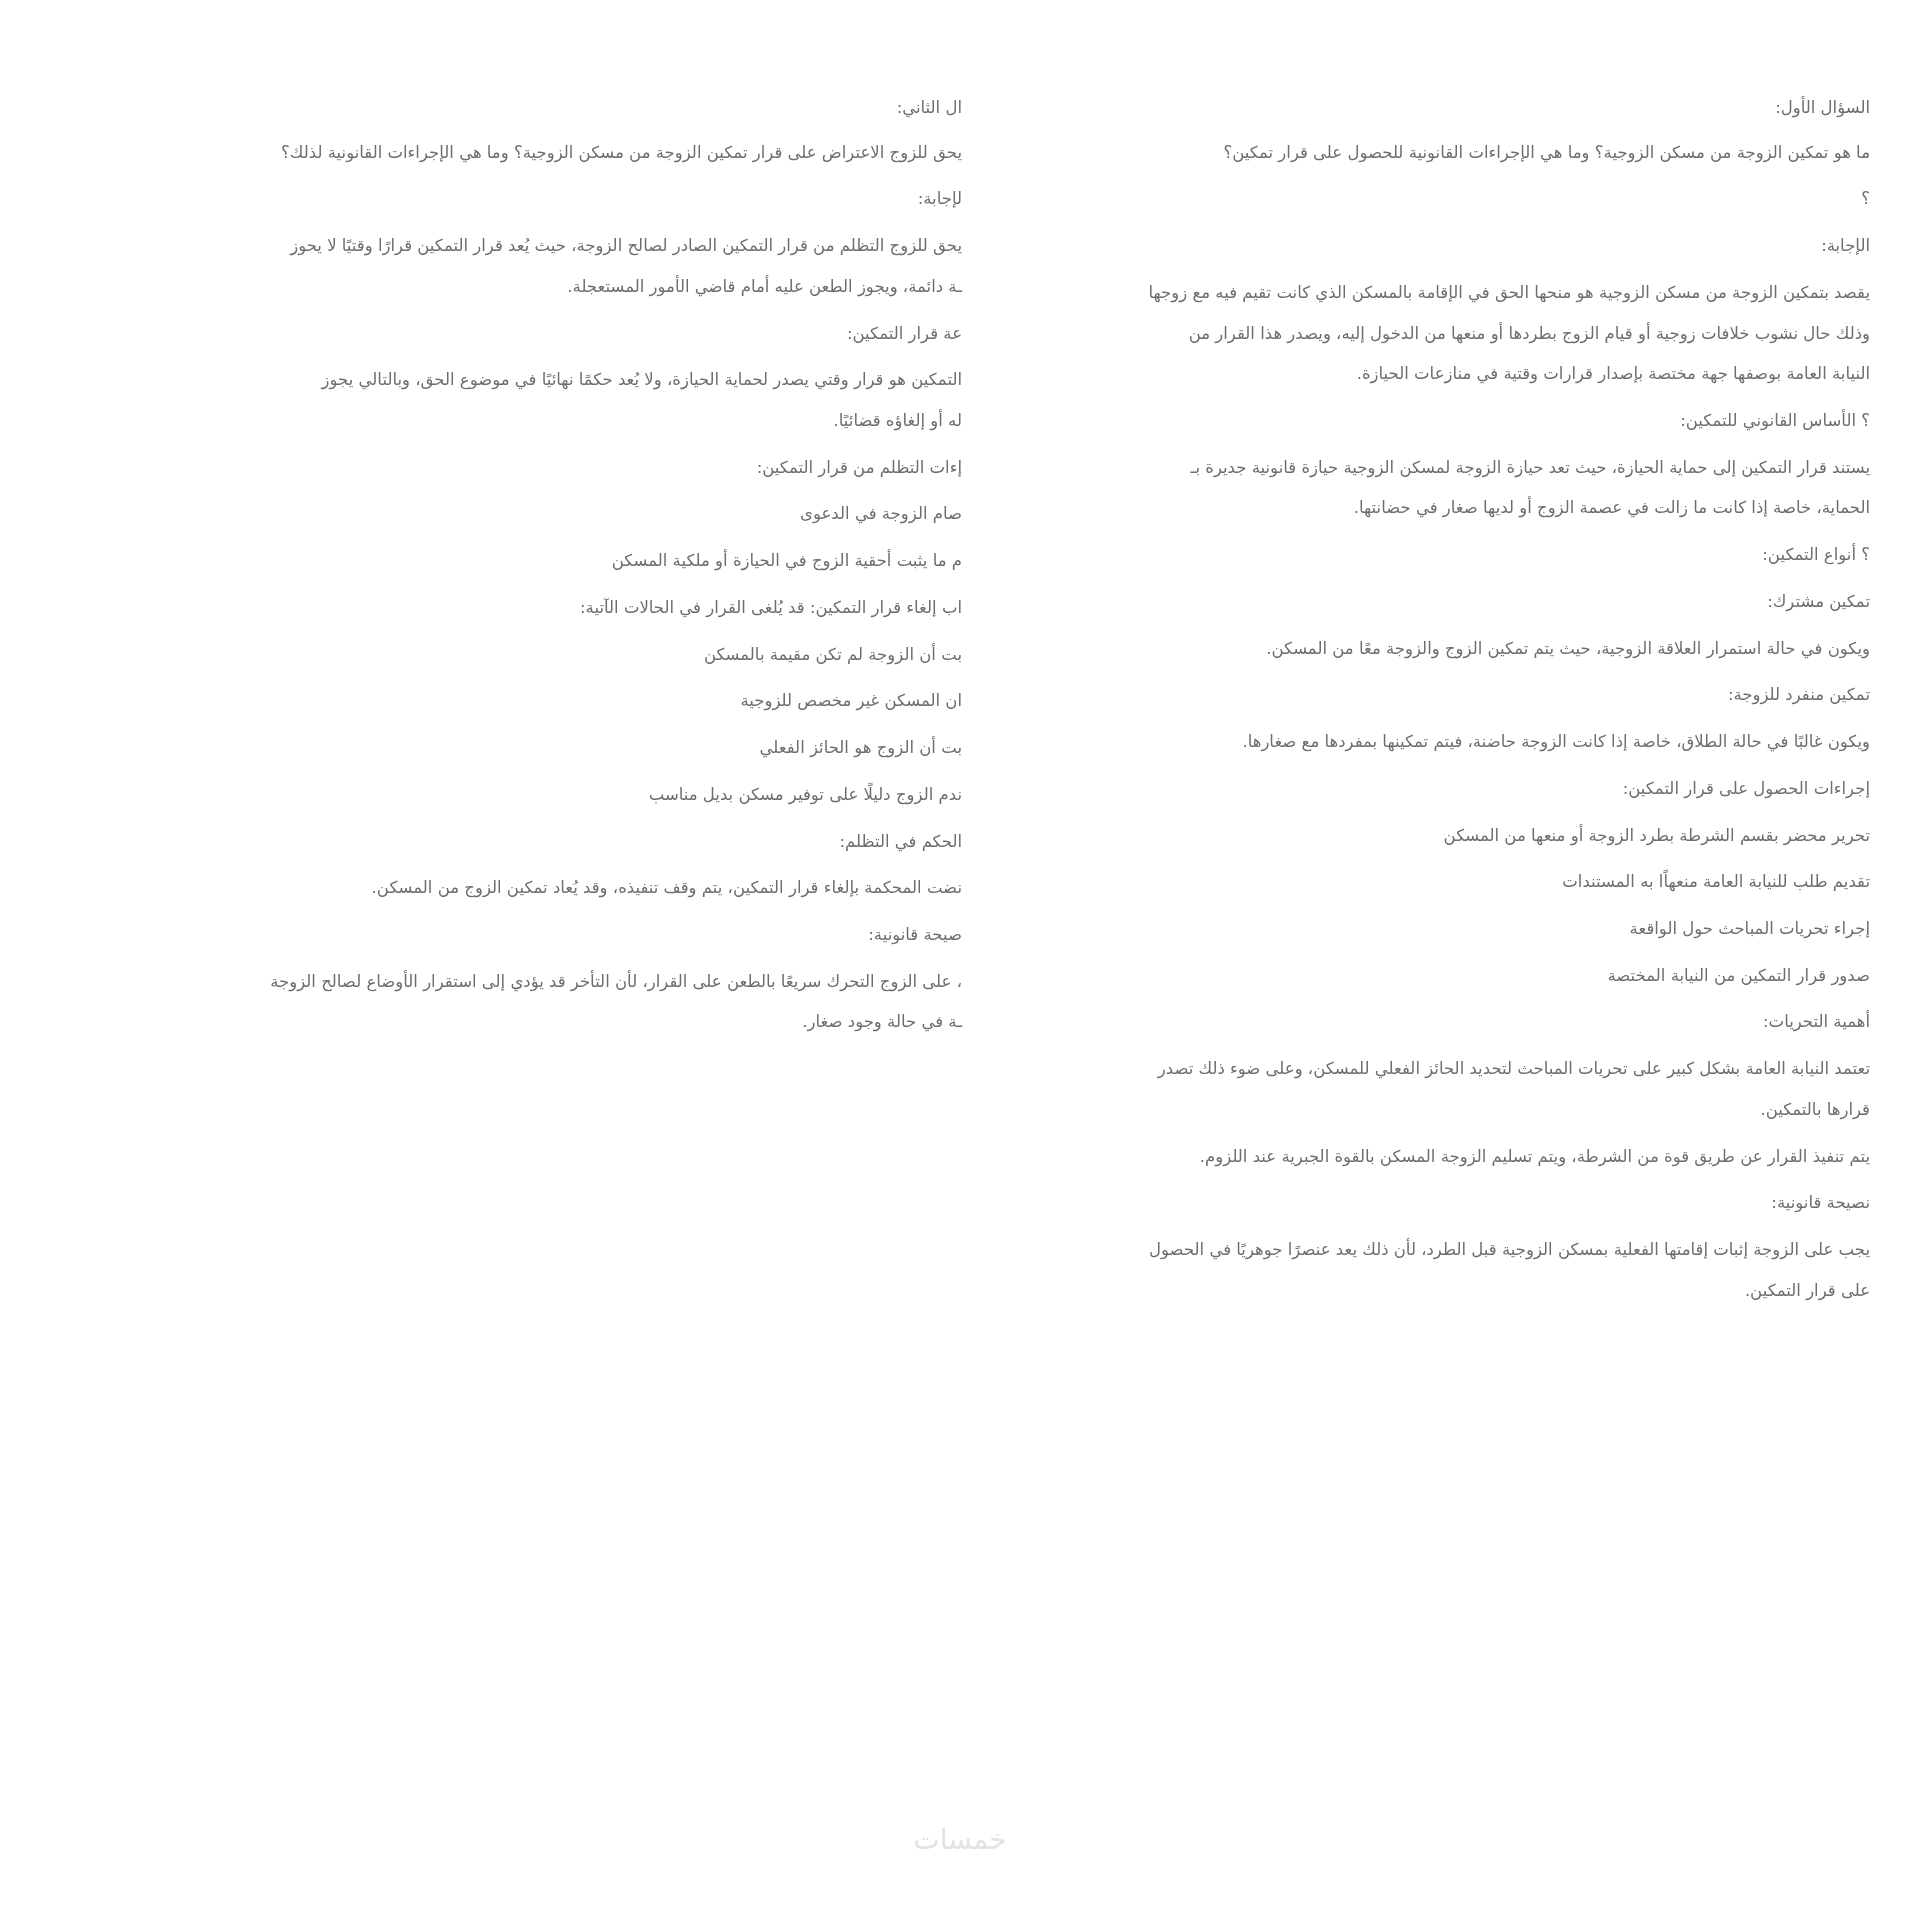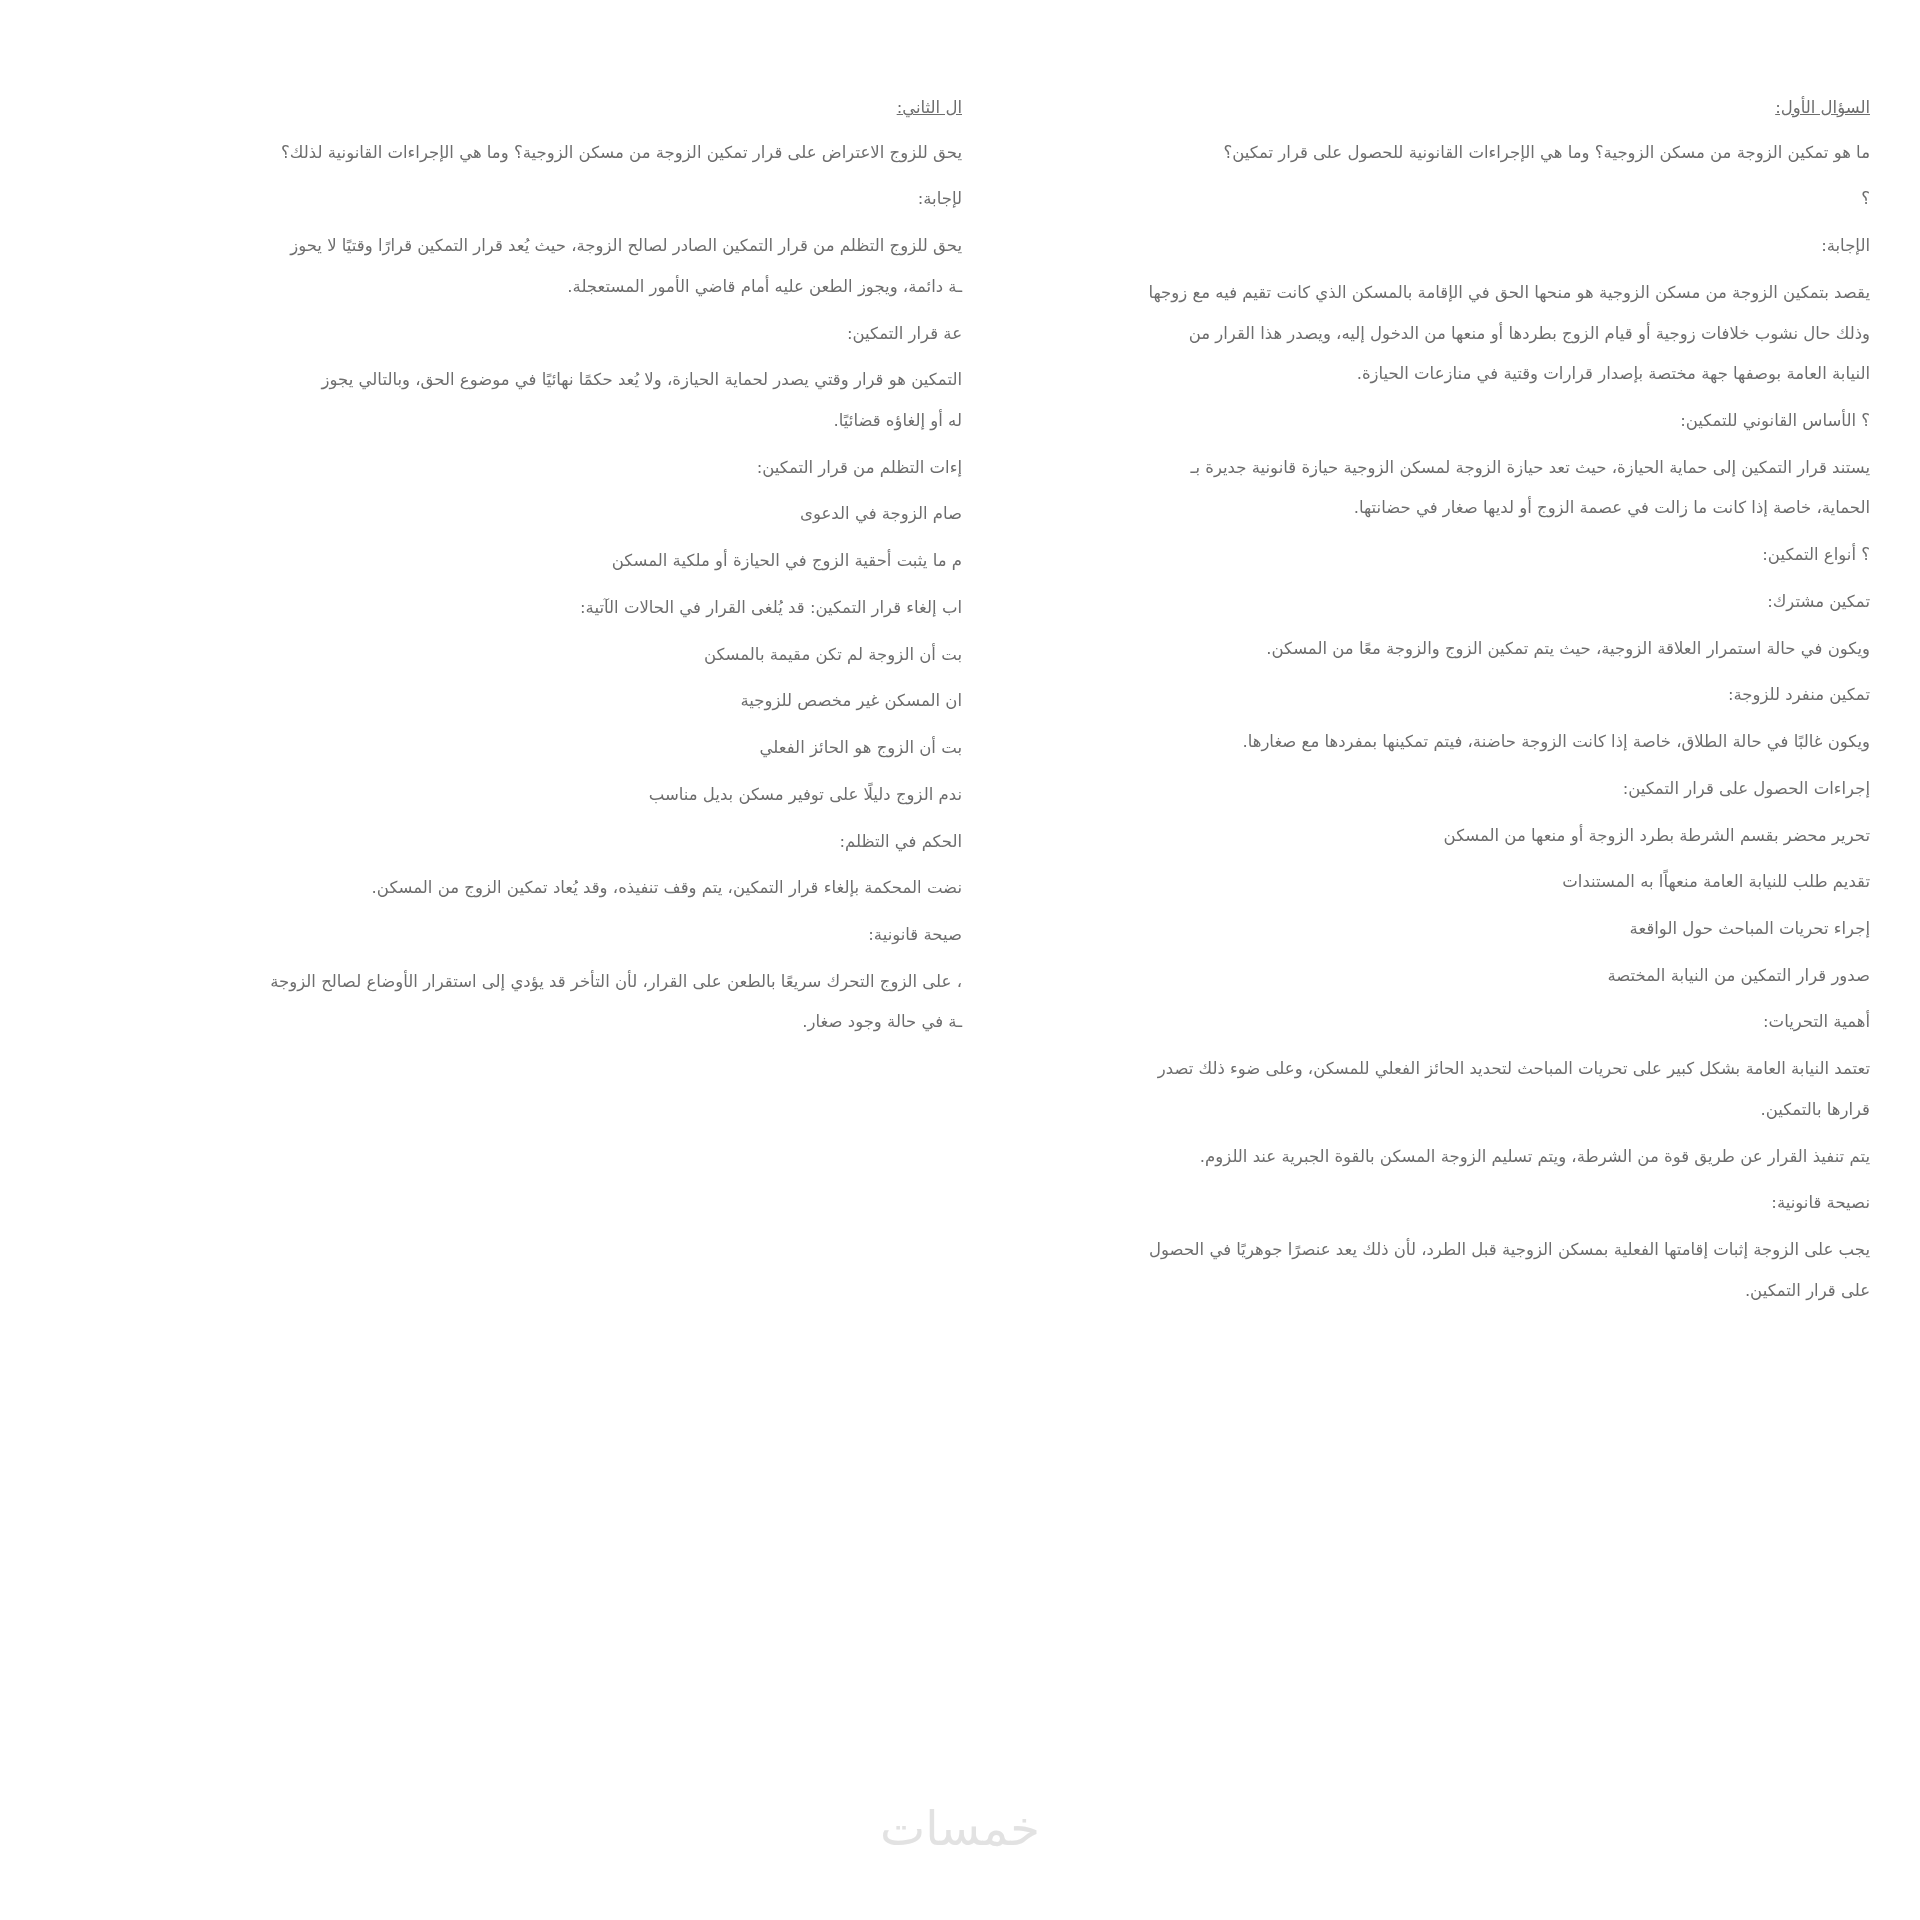--- a/index.html
+++ b/index.html
@@ -43,30 +43,29 @@
   }
   .ln {
     font-size: 16.5px;
     line-height: 1.62;
     margin: 0 0 20px 0;
     color: #6d6d6d;
     letter-spacing: 0.1px;
   }
   .ln.head {
     margin-bottom: 18px;
-    text-decoration: underline;
   }
   .ln.gap-sm { margin-bottom: 14px; }
   .watermark {
     position: absolute;
     left: 0;
     right: 0;
     bottom: 64px;
     text-align: center;
-    font-size: 48px;
+    font-size: 28px;
     color: #e2e2e2;
     letter-spacing: 2px;
     font-family: "DejaVu Sans", sans-serif;
   }
   .col-right .ln { text-align: center; }
   .col-left .ln { text-align: center; }
   .col-right .ln.r { text-align: right; }
   .col-left .ln.r { text-align: right; }
 </style>
 </head>

